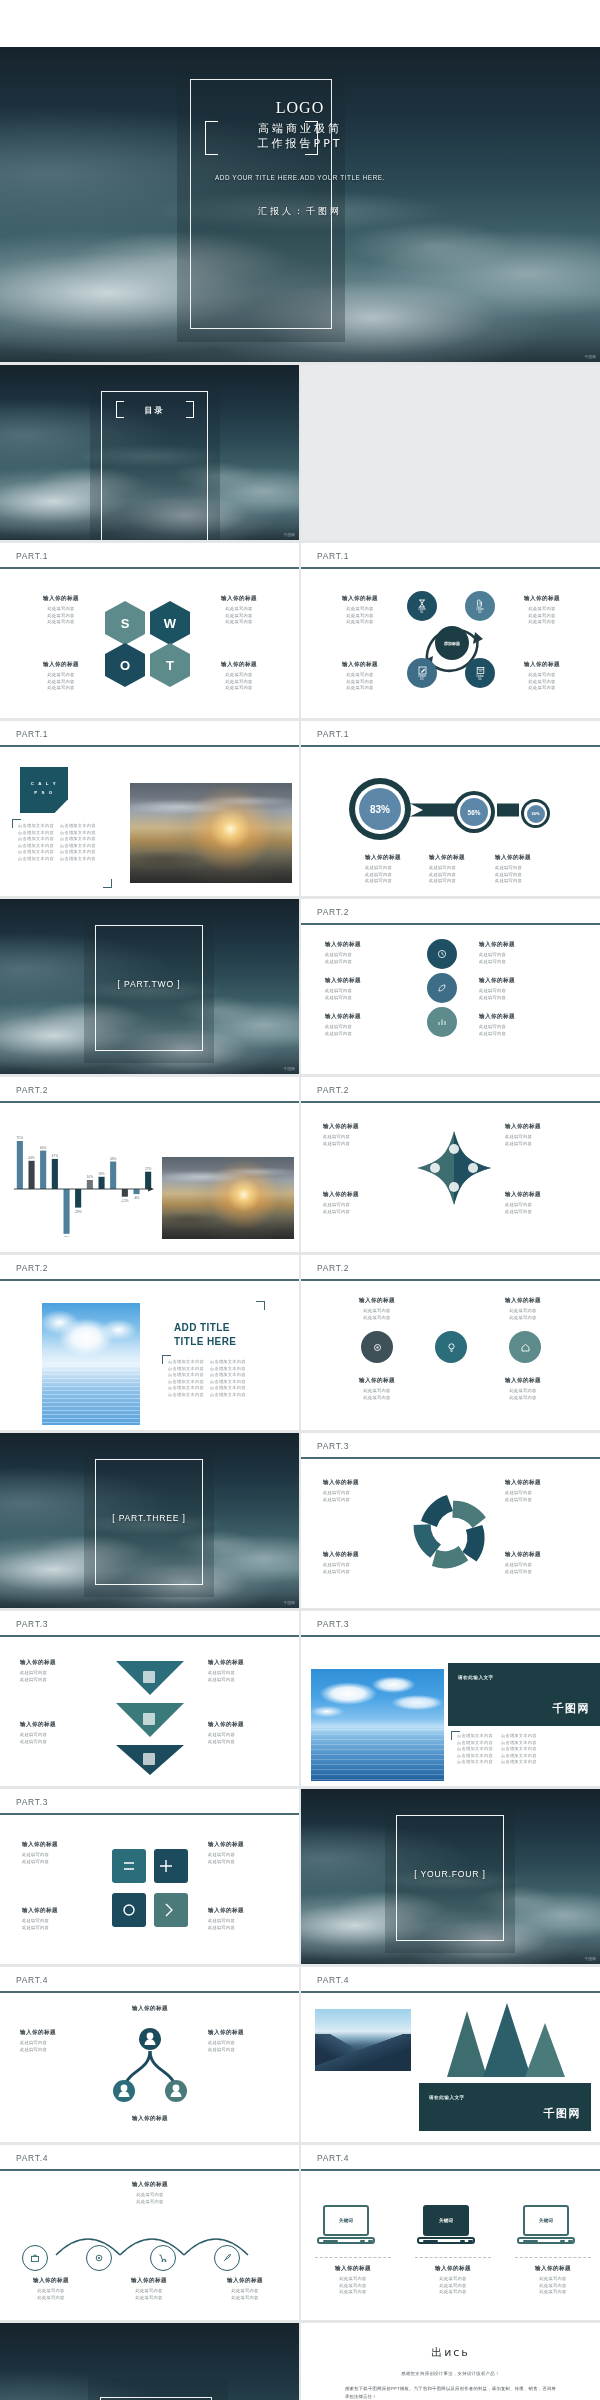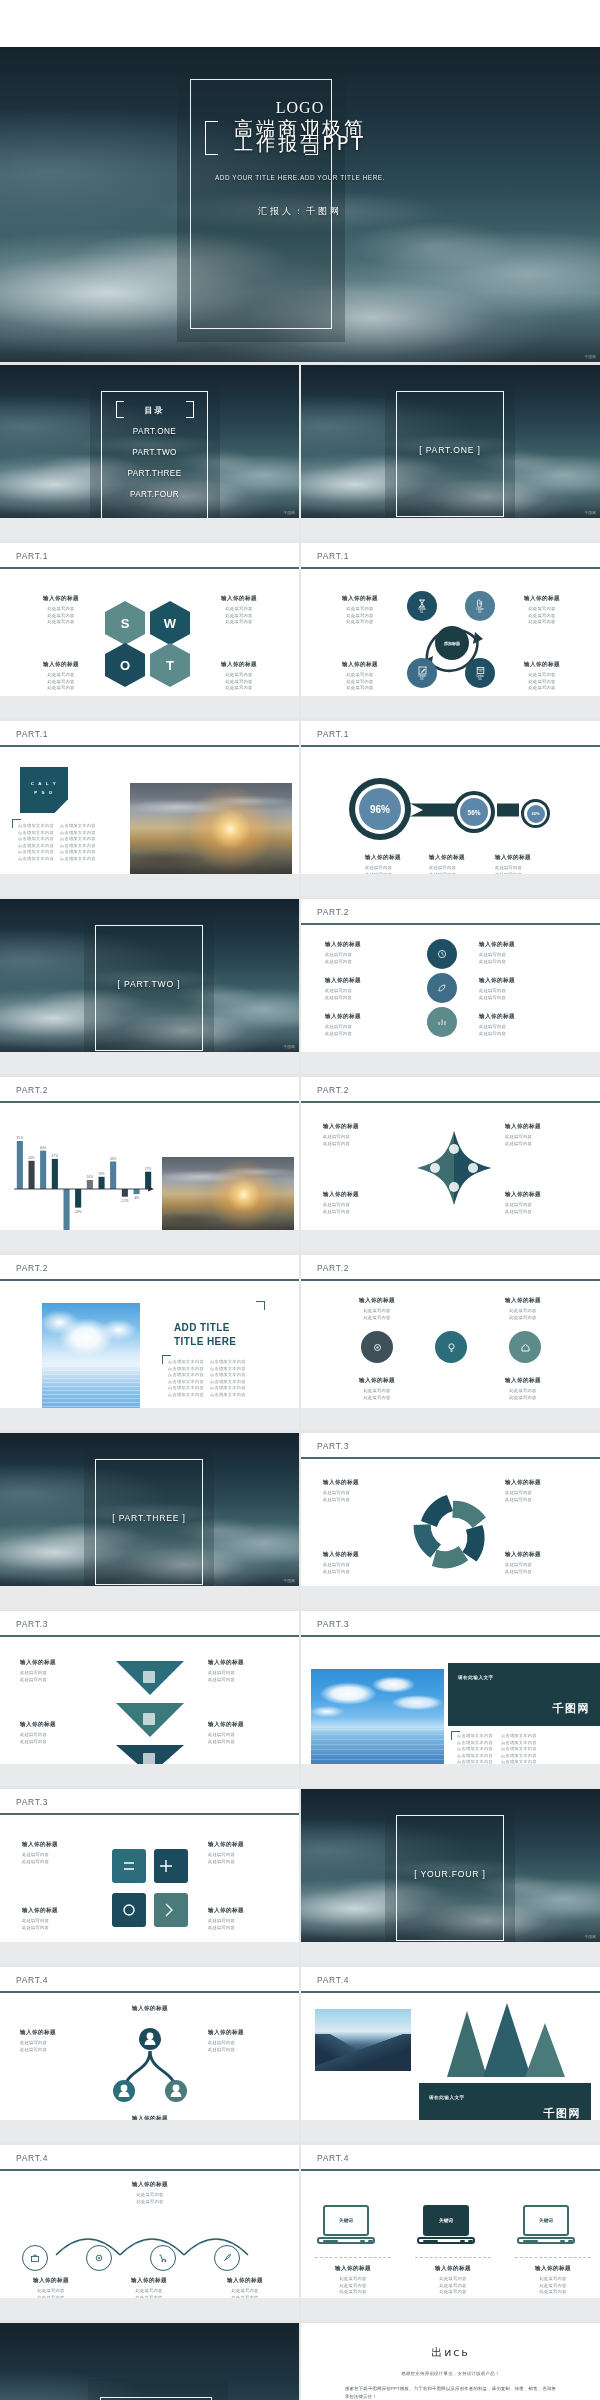--- a/index.html
+++ b/index.html
@@ -8,21 +8,21 @@
     width: 600px; height: 2400px;
     font-family: "Liberation Sans", "DejaVu Sans", sans-serif;
     overflow: hidden; position: relative;
   }
 
   
   .sheet { width: 600px; height: 2400px; position: relative; background: #e8eaec; }
   .row { display: flex; width: 600px; }
   .slide { position: relative; overflow: hidden; background: #fff; }
   .full { width: 600px; height: 315px; margin-top: 47px; }
-  .half { width: 299px; height: 153px; }
+  .half { width: 299px; height: 175px; }
   .gap-v { width: 2px; background: #e4e6e8; height: 175px; }
   .gap-h { height: 3px; background: #e4e6e8; width: 600px; }
 
   
   .bg-clouds {
     position: absolute; inset: 0;
     background:
       radial-gradient(ellipse 55% 28% at 18% 78%, rgba(222,230,233,.85) 0%, rgba(150,170,178,.28) 45%, rgba(0,0,0,0) 72%),
       radial-gradient(ellipse 42% 24% at 62% 86%, rgba(205,216,221,.8) 0%, rgba(120,145,155,.25) 50%, rgba(0,0,0,0) 75%),
       radial-gradient(ellipse 38% 20% at 88% 72%, rgba(186,202,208,.6) 0%, rgba(0,0,0,0) 70%),
@@ -104,21 +104,21 @@
     border:1.3px solid rgba(255,255,255,.92);
   }
   .cover-logo {
     position:absolute; top:52px; left:0; right:0; text-align:center;
     color:#fff; font-size:16px; letter-spacing:1px;
     font-family:"Liberation Serif","DejaVu Serif",serif;
     text-shadow:0 1px 2px rgba(0,0,0,.45);
   }
   .cover-cn {
     position:absolute; top:74px; left:0; right:0; text-align:center;
-    color:#fff; font-size:19px; line-height:15px; letter-spacing:3px;
+    color:#fff; font-size:11px; line-height:15px; letter-spacing:3px;
     font-family:"DejaVu Sans","Liberation Sans",sans-serif;
     text-shadow:0 1px 3px rgba(0,0,0,.5);
   }
   .brk { position:absolute; width:13px; height:34px; top:74px; }
   .brk.l { left:205px; border-left:1.4px solid #fff; border-top:1.4px solid #fff; border-bottom:1.4px solid #fff; }
   .brk.r { left:305px; border-right:1.4px solid #fff; border-top:1.4px solid #fff; border-bottom:1.4px solid #fff; }
   .cover-sub {
     position:absolute; top:127px; left:0; right:0; text-align:center;
     color:#e9f1f3; font-size:6.4px; letter-spacing:.55px;
     text-shadow:0 1px 2px rgba(0,0,0,.55);
@@ -216,36 +216,23 @@
   <div class="gap-h"></div>
 
   <div class="row">
     <div class="slide half">
       <div class="bg-clouds"></div>
       <div class="toc-panel"></div>
       <div class="toc-frame"></div>
       <div class="toc-brk l"></div>
       <div class="toc-brk r"></div>
       <div class="toc-title">目录</div>
-      <div class="toc-list">
-        <div>PART.ONE</div>
-        <div>PART.TWO</div>
-        <div>PART.THREE</div>
-        <div>PART.FOUR</div>
-      </div>
       <div class="watermark">千图网</div>
     </div>
     <div class="gap-v"></div>
-    <div class="slide half">
-      <div class="bg-clouds"></div>
-      <div class="sec-panel"></div>
-      <div class="sec-frame"></div>
-      <div class="sec-text">[ PART.ONE ]</div>
-      <div class="watermark">千图网</div>
-    </div>
   </div>
 
   <div class="gap-h"></div>
 
   <div class="row">
 
     <div class="slide half">
       <div class="part-bar"></div>
       <div class="part-label">PART.1</div>
       <div class="part-rule"></div>
@@ -412,21 +399,21 @@
 
       <svg style="position:absolute; left:44px; top:56px;" width="216" height="66" viewBox="0 0 216 66">
         <path d="M58 33h52M152 33h22" stroke="#1b3d43" stroke-width="13" fill="none"></path>
         <polygon points="64,26 78,33 64,40" fill="#fff"></polygon>
         <polygon points="140,26 152,33 140,40" fill="#fff"></polygon>
       </svg>
 
       <div class="circ" style="left:48px; top:57px; width:62px; height:62px; background:#1b3d43;">
         <div style="width:50px; height:50px; border-radius:50%; background:#fff; display:flex; align-items:center; justify-content:center;">
           <div style="width:42px; height:42px; border-radius:50%; background:#5d87a8; display:flex; align-items:center; justify-content:center;">
-            <span style="color:#fff; font-size:10px; font-weight:bold;">96%</span>
+            <span style="color:#fff; font-size:10px; font-weight:bold;">83%</span>
           </div>
         </div>
       </div>
       <div class="circ" style="left:152px; top:70px; width:42px; height:42px; background:#1b3d43;">
         <div style="width:34px; height:34px; border-radius:50%; background:#fff; display:flex; align-items:center; justify-content:center;">
           <div style="width:28px; height:28px; border-radius:50%; background:#5d87a8; display:flex; align-items:center; justify-content:center;">
             <span style="color:#fff; font-size:6.4px; font-weight:bold;">56%</span>
           </div>
         </div>
       </div>

